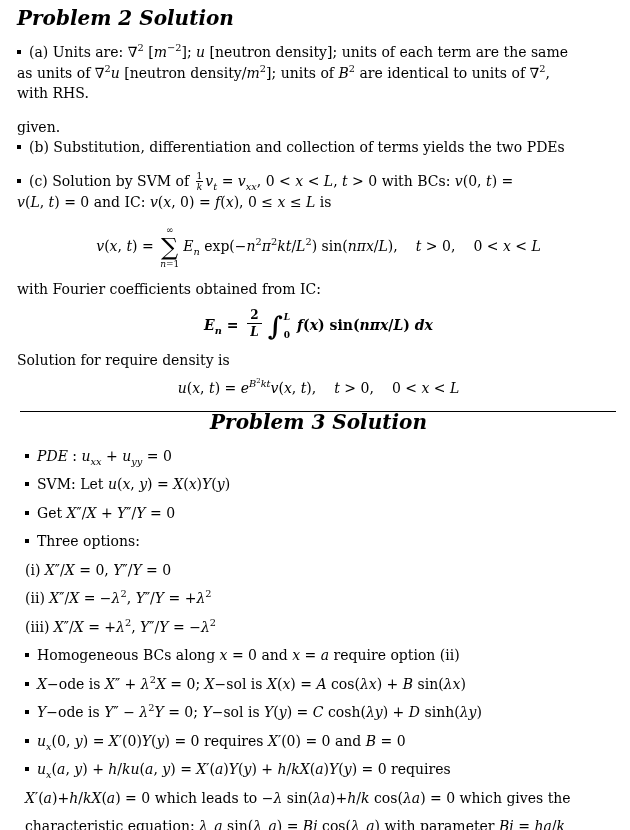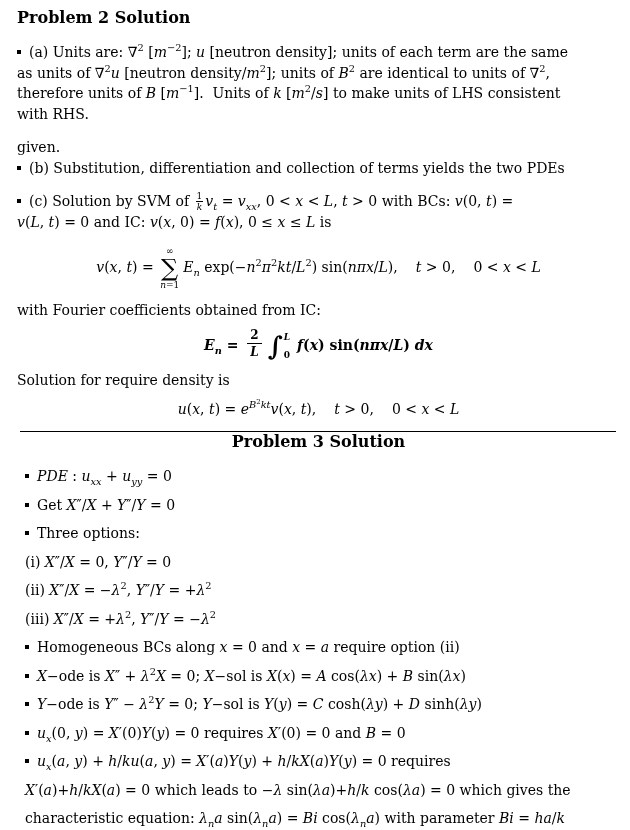--- a/index.html
+++ b/index.html
@@ -4,22 +4,23 @@
 <style>
   html, body { margin:0; padding:0; }
   body {
     width:630px; height:830px; overflow:hidden;
     background:#ffffff; color:#000000;
     font-family:"DejaVu Serif", serif;
     font-size:14px; line-height:20.5px;
   }
   .page { padding:8px 10px 0 17px; }
   h1.ptitle {
-    font-size:16px; font-weight:bold; margin:0 0 14px 0; line-height:20px;
+    font-size:20px; font-weight:bold; margin:0 0 14px 0; line-height:20px;
     white-space:nowrap;
+    font-style:italic;
   }
   .line { white-space:nowrap; }
   .para { margin:12px 0 13px 0; }
   .bullet {
     display:inline-block; width:4px; height:4px; background:#000;
     margin-right:8px; vertical-align:3px;
   }
   sup, sub { line-height:0; font-size:70%; }
   i { font-style:italic; }
   .eqrow { text-align:center; white-space:nowrap; }
@@ -51,21 +52,20 @@
 </head>
 <body>
 
 <div class="page">
 
   <h1 class="ptitle">Problem 2 Solution</h1>
 
   <div class="para">
     <div class="line"><span class="bullet"></span><span>(a) Units are: ∇<sup>2</sup> [<i>m</i><sup>−2</sup>]; <i>u</i> [neutron density]; units of each term are the same</span></div>
     <div class="line"><span>as units of ∇<sup>2</sup><i>u</i> [neutron density/<i>m</i><sup>2</sup>]; units of <i>B</i><sup>2</sup> are identical to units of ∇<sup>2</sup>,</span></div>
-    <div class="line"><span>therefore units of <i>B</i> [<i>m</i><sup>−1</sup>].&nbsp; Units of <i>k</i> [<i>m</i><sup>2</sup>/<i>s</i>] to make units of LHS consistent</span></div>
     <div class="line"><span>with RHS.</span></div>
   </div>
 
   <div class="para">
     <div class="line"><span>given.</span></div>
     <div class="line"><span class="bullet"></span><span>(b) Substitution, differentiation and collection of terms yields the two PDEs</span></div>
   </div>
 
   <div class="para">
     <div class="line"><span class="bullet"></span><span>(c) Solution by SVM of <span class="sfrac"><span class="t">1</span><span class="b"><i>k</i></span></span><i>v</i><sub><i>t</i></sub> = <i>v</i><sub><i>xx</i></sub>, 0 &lt; <i>x</i> &lt; <i>L</i>, <i>t</i> &gt; 0 with BCs: <i>v</i>(0, <i>t</i>) =</span></div>
@@ -87,20 +87,21 @@
   <div class="line">Solution for require density is</div>
 
   <div class="eqrow plainrow"><i>u</i>(<i>x</i>, <i>t</i>) = <i>e</i><sup><i>B</i><sup>2</sup><i>kt</i></sup><i>v</i>(<i>x</i>, <i>t</i>),<span class="sp"></span><i>t</i> &gt; 0,<span class="sp"></span>0 &lt; <i>x</i> &lt; <i>L</i></div>
 
   <hr class="divider">
 
   <h1 class="ptitle sec2title">Problem 3 Solution</h1>
 
   <div class="p3list">
     <div class="line"><span class="bullet"></span><span><i>PDE</i> : <i>u</i><sub><i>xx</i></sub> + <i>u</i><sub><i>yy</i></sub> = 0</span></div>
+    <div class="line"><span class="bullet"></span><span>SVM: Let <i>u</i>(<i>x</i>, <i>y</i>) = <i>X</i>(<i>x</i>)<i>Y</i>(<i>y</i>)</span></div>
     <div class="line"><span class="bullet"></span><span>Get <i>X</i>″/<i>X</i> + <i>Y</i>″/<i>Y</i> = 0</span></div>
     <div class="line"><span class="bullet"></span><span>Three options:</span></div>
     <div class="line"><span>(i) <i>X</i>″/<i>X</i> = 0, <i>Y</i>″/<i>Y</i> = 0</span></div>
     <div class="line"><span>(ii) <i>X</i>″/<i>X</i> = −<i>λ</i><sup>2</sup>, <i>Y</i>″/<i>Y</i> = +<i>λ</i><sup>2</sup></span></div>
     <div class="line"><span>(iii) <i>X</i>″/<i>X</i> = +<i>λ</i><sup>2</sup>, <i>Y</i>″/<i>Y</i> = −<i>λ</i><sup>2</sup></span></div>
     <div class="line"><span class="bullet"></span><span>Homogeneous BCs along <i>x</i> = 0 and <i>x</i> = <i>a</i> require option (ii)</span></div>
     <div class="line"><span class="bullet"></span><span><i>X</i>−ode is <i>X</i>″ + <i>λ</i><sup>2</sup><i>X</i> = 0; <i>X</i>−sol is <i>X</i>(<i>x</i>) = <i>A</i> cos(<i>λx</i>) + <i>B</i> sin(<i>λx</i>)</span></div>
     <div class="line"><span class="bullet"></span><span><i>Y</i>−ode is <i>Y</i>″ − <i>λ</i><sup>2</sup><i>Y</i> = 0; <i>Y</i>−sol is <i>Y</i>(<i>y</i>) = <i>C</i> cosh(<i>λy</i>) + <i>D</i> sinh(<i>λy</i>)</span></div>
     <div class="line"><span class="bullet"></span><span><i>u</i><sub><i>x</i></sub>(0, <i>y</i>) = <i>X</i>′(0)<i>Y</i>(<i>y</i>) = 0 requires <i>X</i>′(0) = 0 and <i>B</i> = 0</span></div>
     <div class="line"><span class="bullet"></span><span><i>u</i><sub><i>x</i></sub>(<i>a</i>, <i>y</i>) + <i>h</i>/<i>ku</i>(<i>a</i>, <i>y</i>) = <i>X</i>′(<i>a</i>)<i>Y</i>(<i>y</i>) + <i>h</i>/<i>kX</i>(<i>a</i>)<i>Y</i>(<i>y</i>) = 0 requires</span></div>

